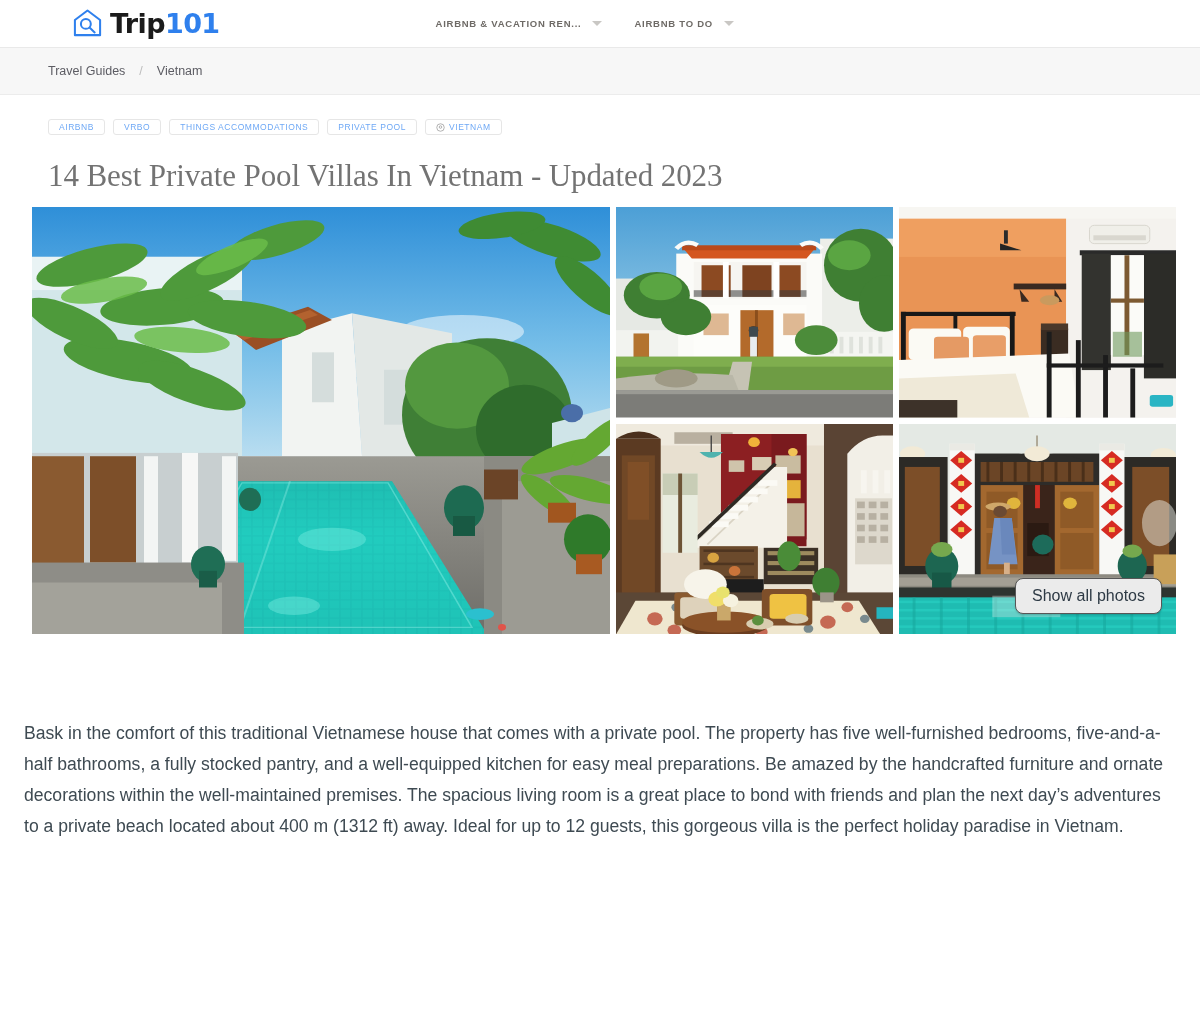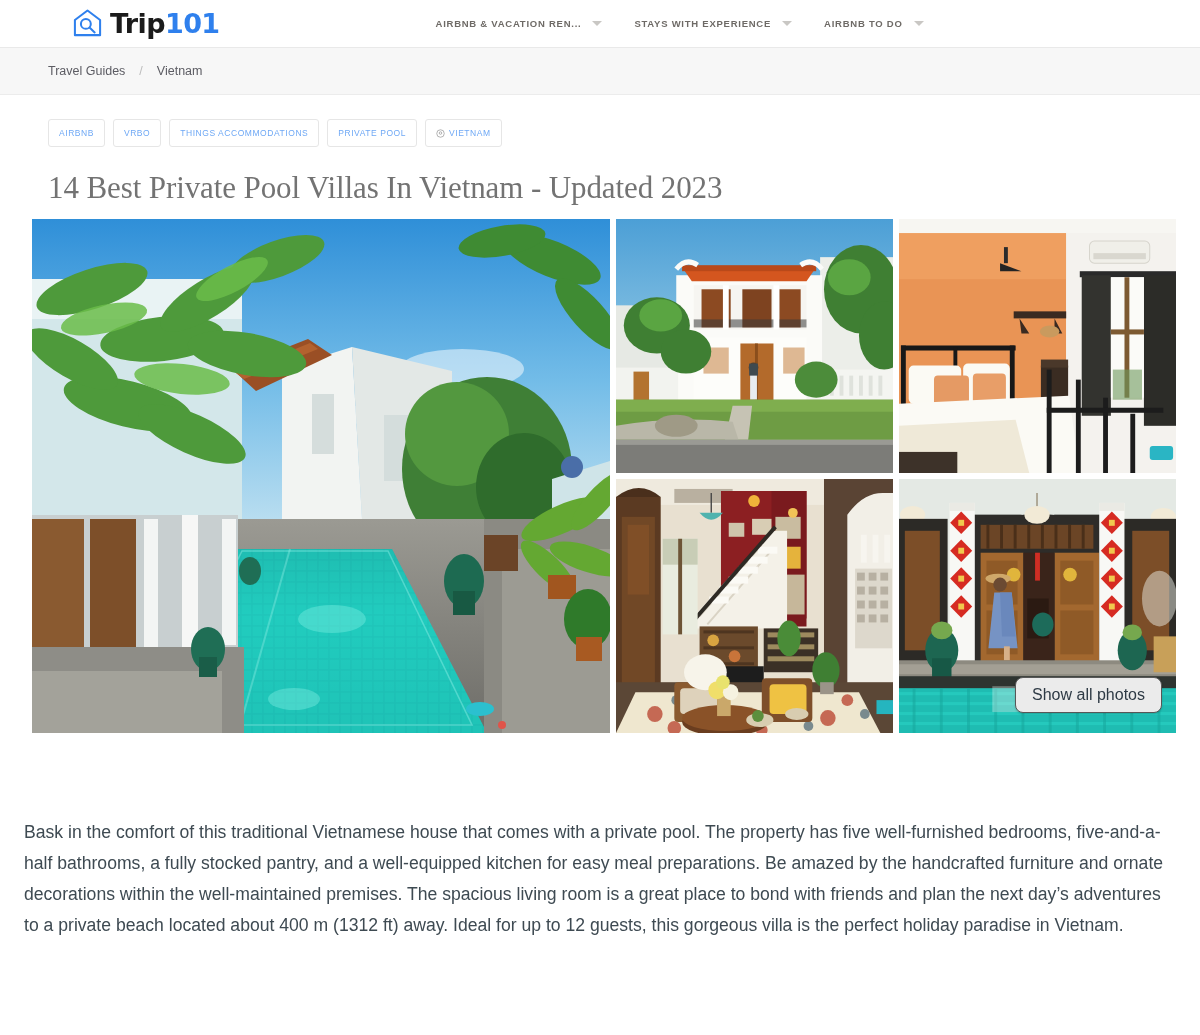--- a/index.html
+++ b/index.html
@@ -107,21 +107,21 @@
     border-radius: 3px;
     padding: 4px 10px 4px 10px;
     font-size: 8.5px;
     letter-spacing: 0.55px;
     color: #6ea8f5;
     background: #fff;
     cursor: pointer;
     display: flex;
     align-items: center;
     gap: 4px;
-    height: 28px;
+    height: 16px;
     line-height: 1;
     white-space: nowrap;
     font-family: "Liberation Sans", sans-serif;
   }
   .pin-icon { flex: none; display: block; }
 
   
   .page-title {
     margin: 22px 48px 0 48px;
     font-size: 31px;
@@ -130,21 +130,21 @@
     letter-spacing: -0.1px;
     line-height: 1.2;
     font-family: Liberation Serif, serif;
   }
 
   
   .gallery {
     margin: 13px 24px 0 32px;
     display: flex;
     gap: 6px;
-    height: 514px;
+    height: 427px;
     position: relative;
   }
   .gal-main { width: 578px; flex: none; overflow: hidden; position: relative; cursor: pointer; }
   .gal-right { flex: 1; display: flex; flex-direction: column; gap: 6px; }
   .gal-row { flex: 1; display: flex; gap: 6px; min-height: 0; }
   .gal-cell { flex: 1; overflow: hidden; position: relative; cursor: pointer; }
   .gal-cell svg, .gal-main svg { display: block; width: 100%; height: 100%; }
 
   .show-all-btn {
     position: absolute;
@@ -185,24 +185,20 @@
         <circle cx="14.3" cy="16.4" r="5.1" fill="none" stroke="#2f80ed" stroke-width="2.1"></circle>
         <line x1="18.1" y1="20.2" x2="23.4" y2="25.2" stroke="#2f80ed" stroke-width="2.1" stroke-linecap="round"></line>
       </svg>
     </span>
     <span class="logo-text"><span class="dark">Trip</span><span class="blue">101</span></span>
   </div>
 
   <div class="nav">
     <div class="nav-item">
       <span class="nav-label">AIRBNB &amp; VACATION REN...</span>
-      <span class="caret"></span>
-    </div>
-    <div class="nav-item">
-      <span class="nav-label">STAYS WITH EXPERIENCE</span>
       <span class="caret"></span>
     </div>
     <div class="nav-item">
       <span class="nav-label">AIRBNB TO DO</span>
       <span class="caret"></span>
     </div>
   </div>
 
 </div>
 

